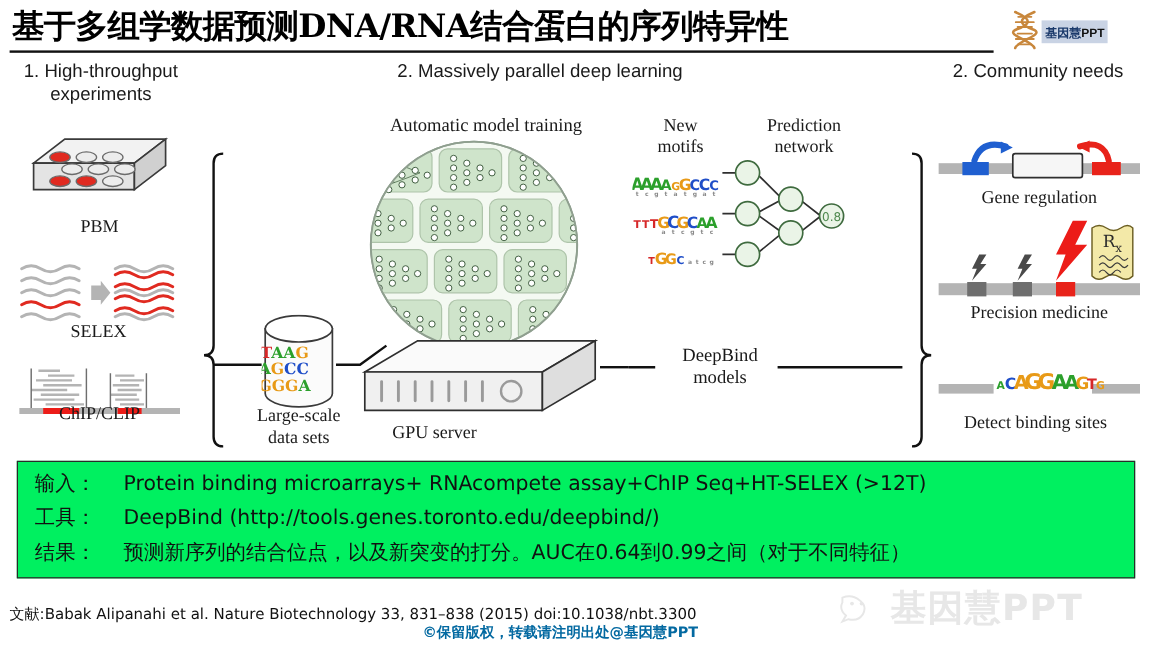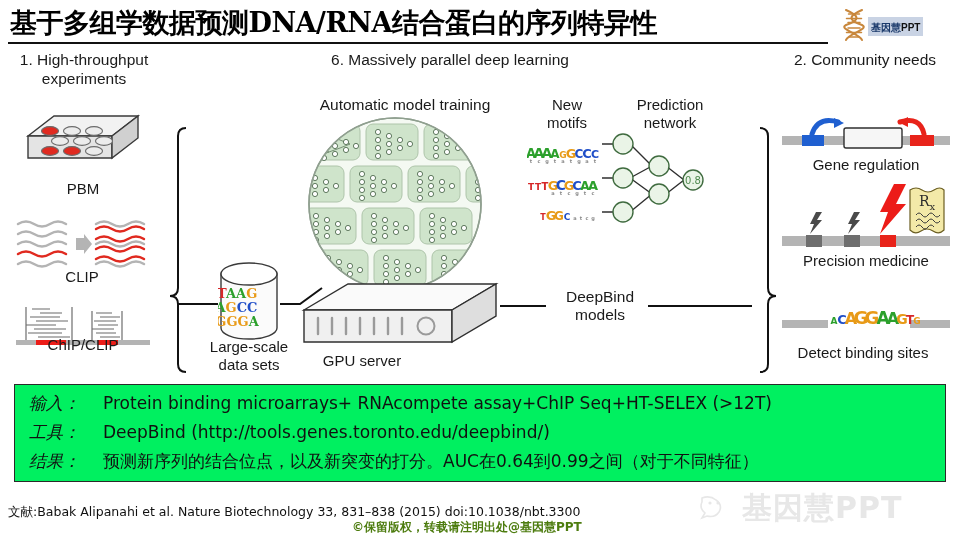--- a/index.html
+++ b/index.html
@@ -24,21 +24,21 @@
   .logo .lbl .en{font-size:10px;color:#111;}
 
   
   .sec-h{position:absolute;font-size:15.5px;font-weight:400;color:#1a1a1a;
          text-align:center;line-height:19px;}
   #sec1-h{left:4px;top:50px;width:160px;}
   #sec2-h{left:280px;top:50px;width:340px;}
   #sec3-h{left:770px;top:50px;width:190px;}
 
   .cap{position:absolute;font-size:15px;font-weight:400;color:#1a1a1a;
-       text-align:center;line-height:18px;white-space:nowrap;}
+       text-align:center;line-height:18px;white-space:nowrap;font-family:Liberation Serif, serif;}
 
   
   .plate{position:absolute;left:24px;top:110px;width:118px;height:66px;}
 
   
   .selex{position:absolute;left:16px;top:218px;width:132px;height:52px;}
 
   
   .chip{position:absolute;left:16px;top:303px;width:134px;height:44px;}
 
@@ -63,35 +63,35 @@
   .genereg{position:absolute;left:782px;top:108px;width:168px;height:48px;}
   .precmed{position:absolute;left:782px;top:182px;width:168px;height:68px;}
   .detect{position:absolute;left:782px;top:300px;width:168px;height:34px;}
 
   
   .greenbox{position:absolute;left:14px;top:384px;width:932px;height:98px;
             background:#00f060;border:1px solid #2a2a2a;box-sizing:border-box;}
   .gb-row{position:absolute;left:14px;height:28px;line-height:28px;
           font-size:17px;white-space:nowrap;
           font-family:"DejaVu Sans","Liberation Sans",sans-serif;color:#111;}
-  .gb-row .k{display:inline-block;width:74px;font-style:italic;}
+  .gb-row .k{display:inline-block;width:74px;}
   #gb0{top:4px;} #gb1{top:33px;} #gb2{top:62px;}
 
   
   .wm{position:absolute;left:700px;top:486px;width:250px;height:44px;
       color:#e7e7e7;font-size:30px;font-weight:700;line-height:44px;
       font-family:"DejaVu Sans",sans-serif;white-space:nowrap;
       letter-spacing:1px;}
   .wm .wicon{position:absolute;left:0;top:8px;width:34px;height:28px;}
   .wm .wtxt{position:absolute;left:42px;top:0;}
 
   
   .ref{position:absolute;left:8px;top:504px;font-size:12.5px;color:#111;
        font-family:"DejaVu Sans","Liberation Sans",sans-serif;white-space:nowrap;}
-  .copy{position:absolute;left:352px;top:519px;font-size:12px;color:#4d7c0f;
+  .copy{position:absolute;left:352px;top:519px;font-size:12px;color:#0369a1;
         font-family:"DejaVu Sans",sans-serif;font-weight:700;white-space:nowrap;}
 </style>
 </head>
 <body>
 
 <div id="slide">
 
   <div class="title">基于多组学数据预测DNA/RNA结合蛋白的序列特异性</div>
   <div class="title-rule"></div>
 
@@ -106,21 +106,21 @@
     </svg>
     <div class="lbl">
       <span class="cn">基因慧</span><span class="en">PPT</span>
     </div>
   </div>
 
   <div class="sec-h" id="sec1-h">
     <div>1. High-throughput</div>
     <div>experiments</div>
   </div>
-  <div class="sec-h" id="sec2-h">6. Massively parallel deep learning</div>
+  <div class="sec-h" id="sec2-h">2. Massively parallel deep learning</div>
   <div class="sec-h" id="sec3-h">2. Community needs</div>
 
   <svg class="svg-layer" viewBox="0 0 960 540">
     <g stroke="#111" stroke-width="2" fill="none">
 
       <path d="M186 128 q-8 0 -8 8 L178 288 q0 8 -8 8 q8 0 8 8 L178 364 q0 8 8 8"></path>
 
       <path d="M178 304 L218 304"></path>
 
       <path d="M280 304 L300 304 L322 288"></path>
@@ -169,21 +169,21 @@
       </g>
       <g stroke="#e02a20">
         <path d="M80 11 q8 -5 16 0 t16 0 t16 0"></path>
         <path d="M80 21 q8 -5 16 0 t16 0 t16 0"></path>
         <path d="M80 31 q8 -5 16 0 t16 0 t16 0"></path>
         <path d="M80 41 q8 -5 16 0 t16 0 t16 0"></path>
       </g>
     </g>
     <path d="M60 20 L68 20 L68 16 L76 26 L68 36 L68 32 L60 32 Z" fill="#b4b4b4"></path>
   </svg>
-  <div class="cap" style="left:16px;top:268px;width:132px;">CLIP</div>
+  <div class="cap" style="left:16px;top:268px;width:132px;">SELEX</div>
 
   <svg class="chip" viewBox="0 0 134 44">
     <g stroke="#b4b4b4" stroke-width="2" stroke-linecap="butt">
       <path d="M16 6 L34 6 M24 10 L46 10 M14 14 L44 14 M20 18 L52 18
                M10 22 L40 22 M18 26 L50 26 M12 30 L46 30 M22 34 L54 34"></path>
       <path d="M80 10 L96 10 M84 14 L104 14 M78 18 L100 18 M82 22 L102 22
                M76 26 L98 26 M80 30 L100 30 M84 34 L104 34"></path>
     </g>
     <g stroke="#6e6e6e" stroke-width="1.2">
       <path d="M10 4 L10 38 M56 4 L56 38 M76 8 L76 38 M106 8 L106 38"></path>

